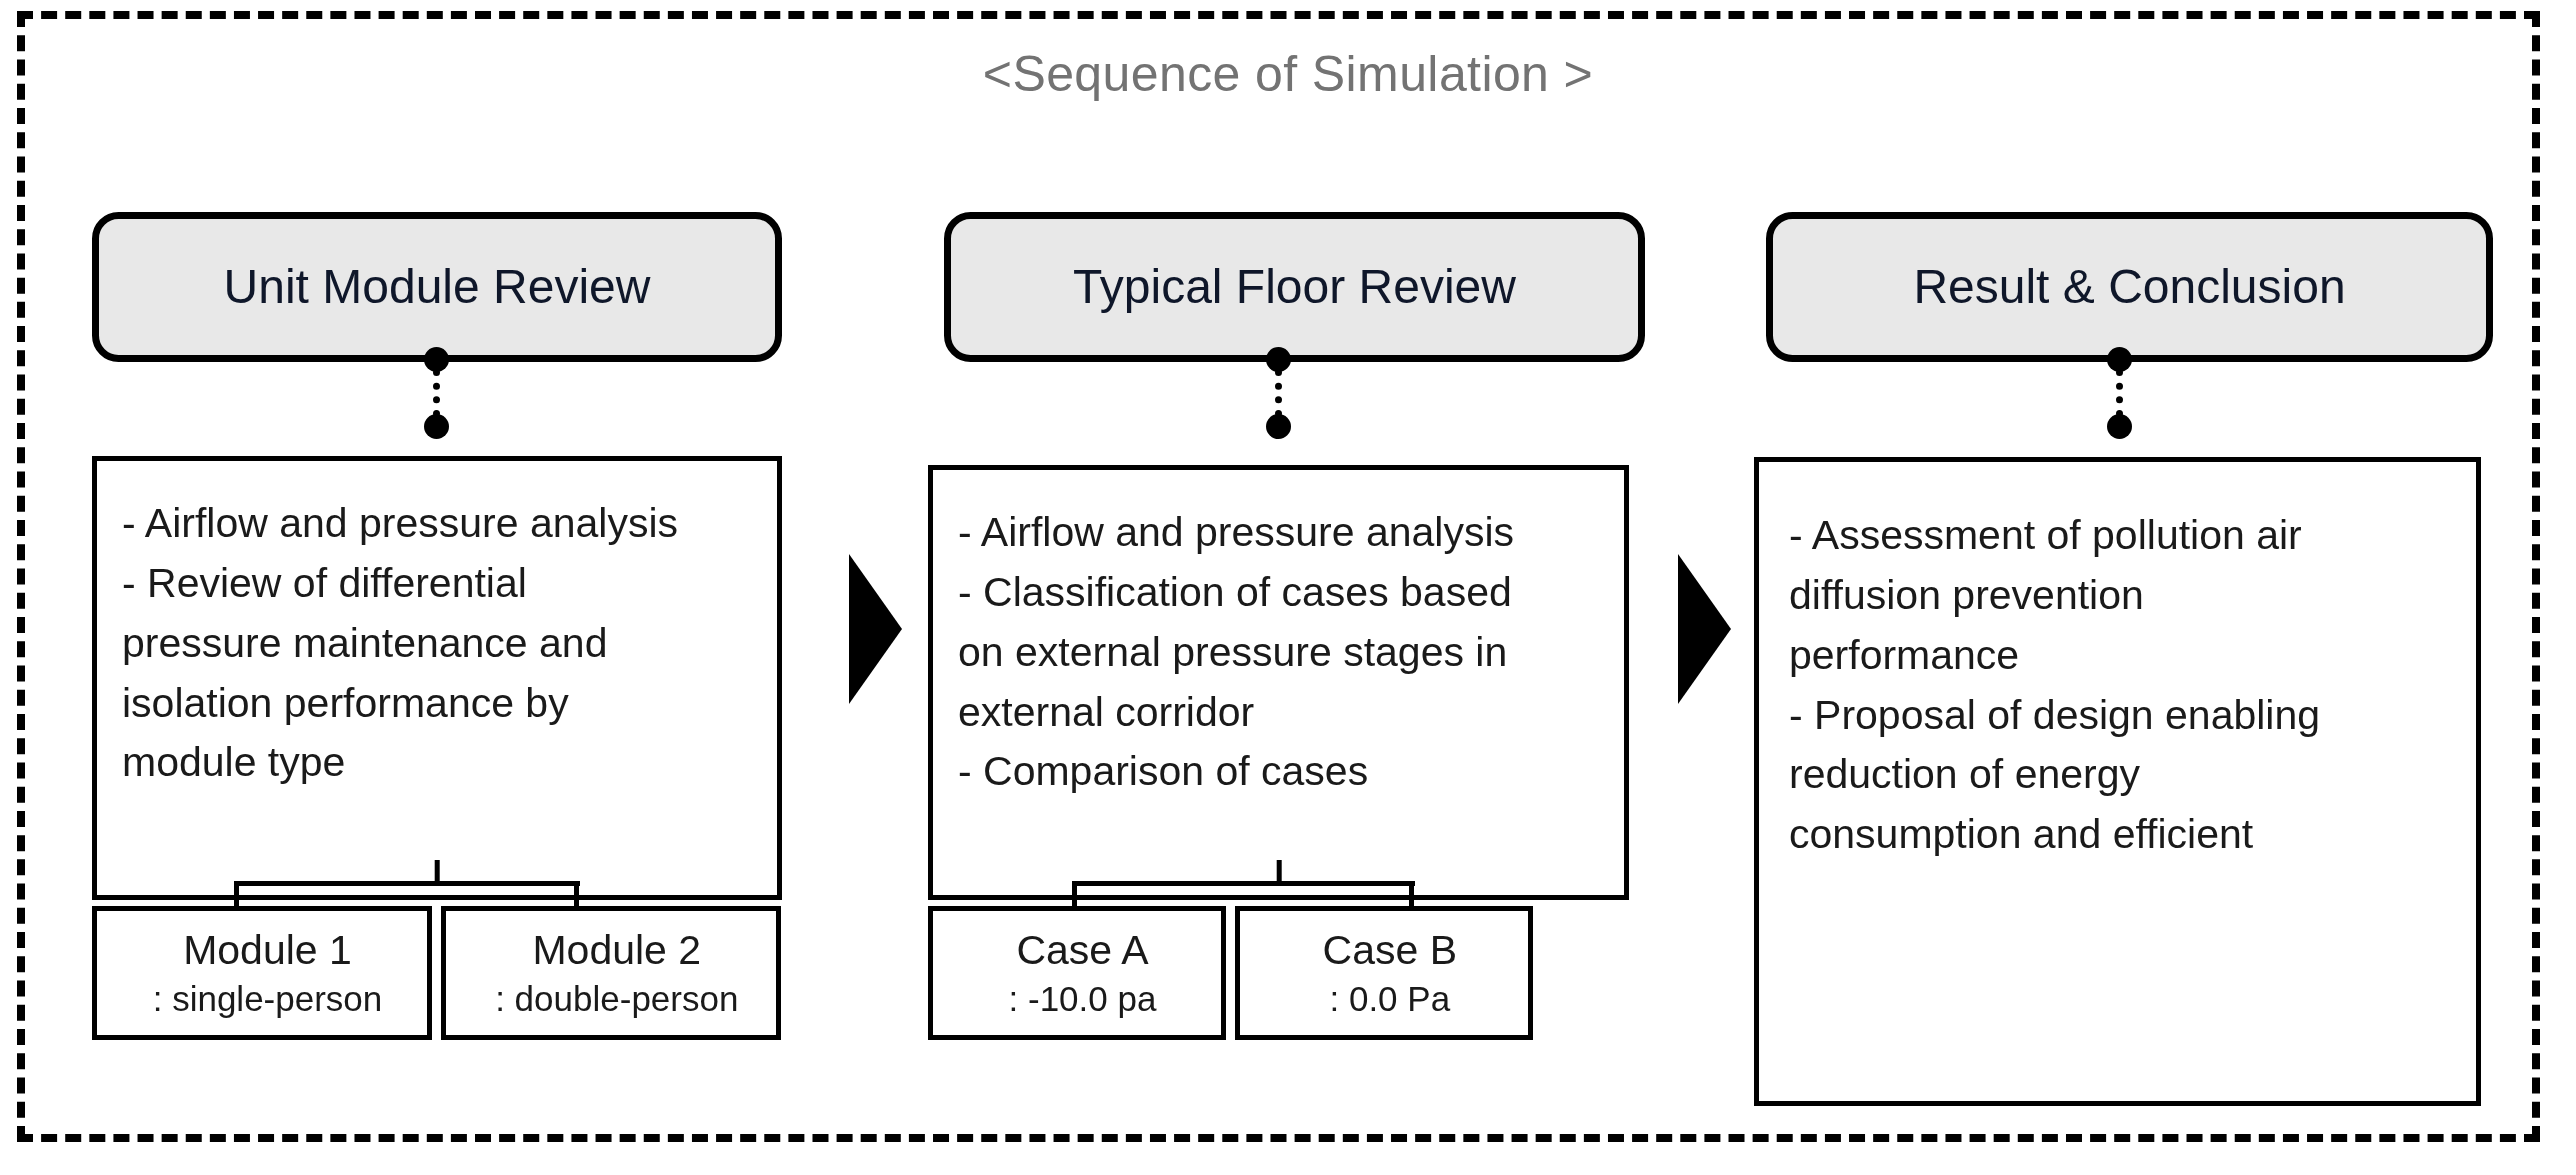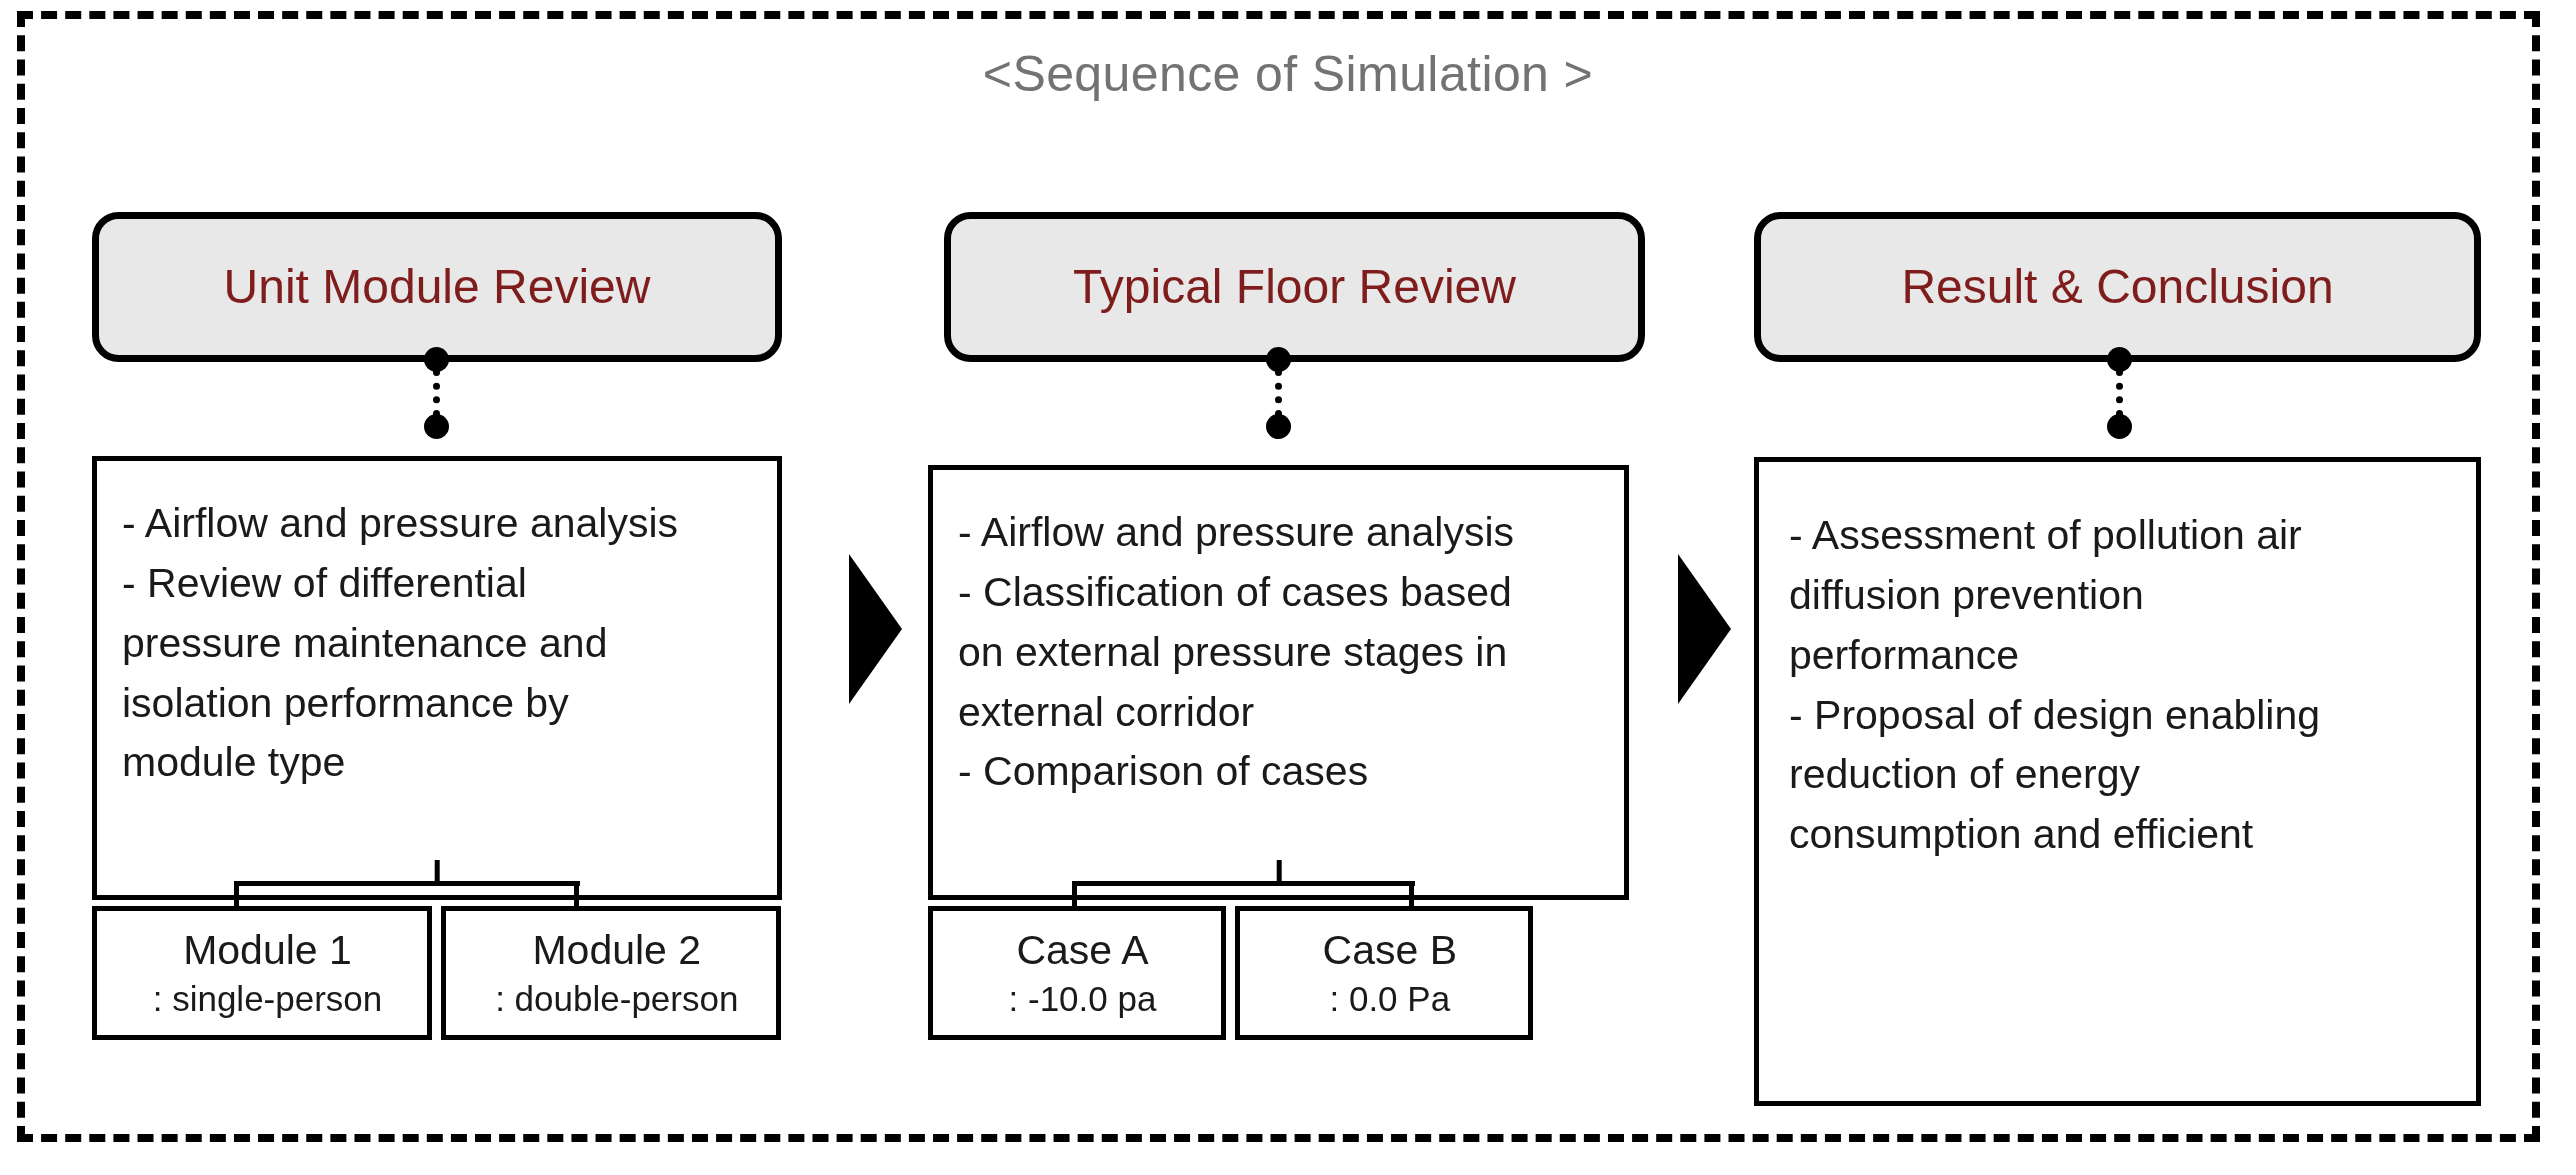--- a/index.html
+++ b/index.html
@@ -51,25 +51,25 @@
     height: 150px;
     background: #e8e8e8;
     border: 7px solid #000000;
     border-radius: 26.5px;
     display: flex;
     align-items: center;
     justify-content: center;
   }
   .col-0 .stage-header { left: 0px;  width: 690px; }
   .col-1 .stage-header { left: 16px;  width: 701px; }
-  .col-2 .stage-header { left: 0px;  width: 727px; }
+  .col-2 .stage-header { left: 12px;  width: 727px; }
 
   .stage-header-label {
     font-size: 48px;
-    color: #7f1d1d;
+    color: #0f172a;
     white-space: nowrap;
     line-height: 1;
   }
 
   
   .dot-connector {
     position: absolute;
     top: 347px;
     width: 31px;
     height: 93px;

